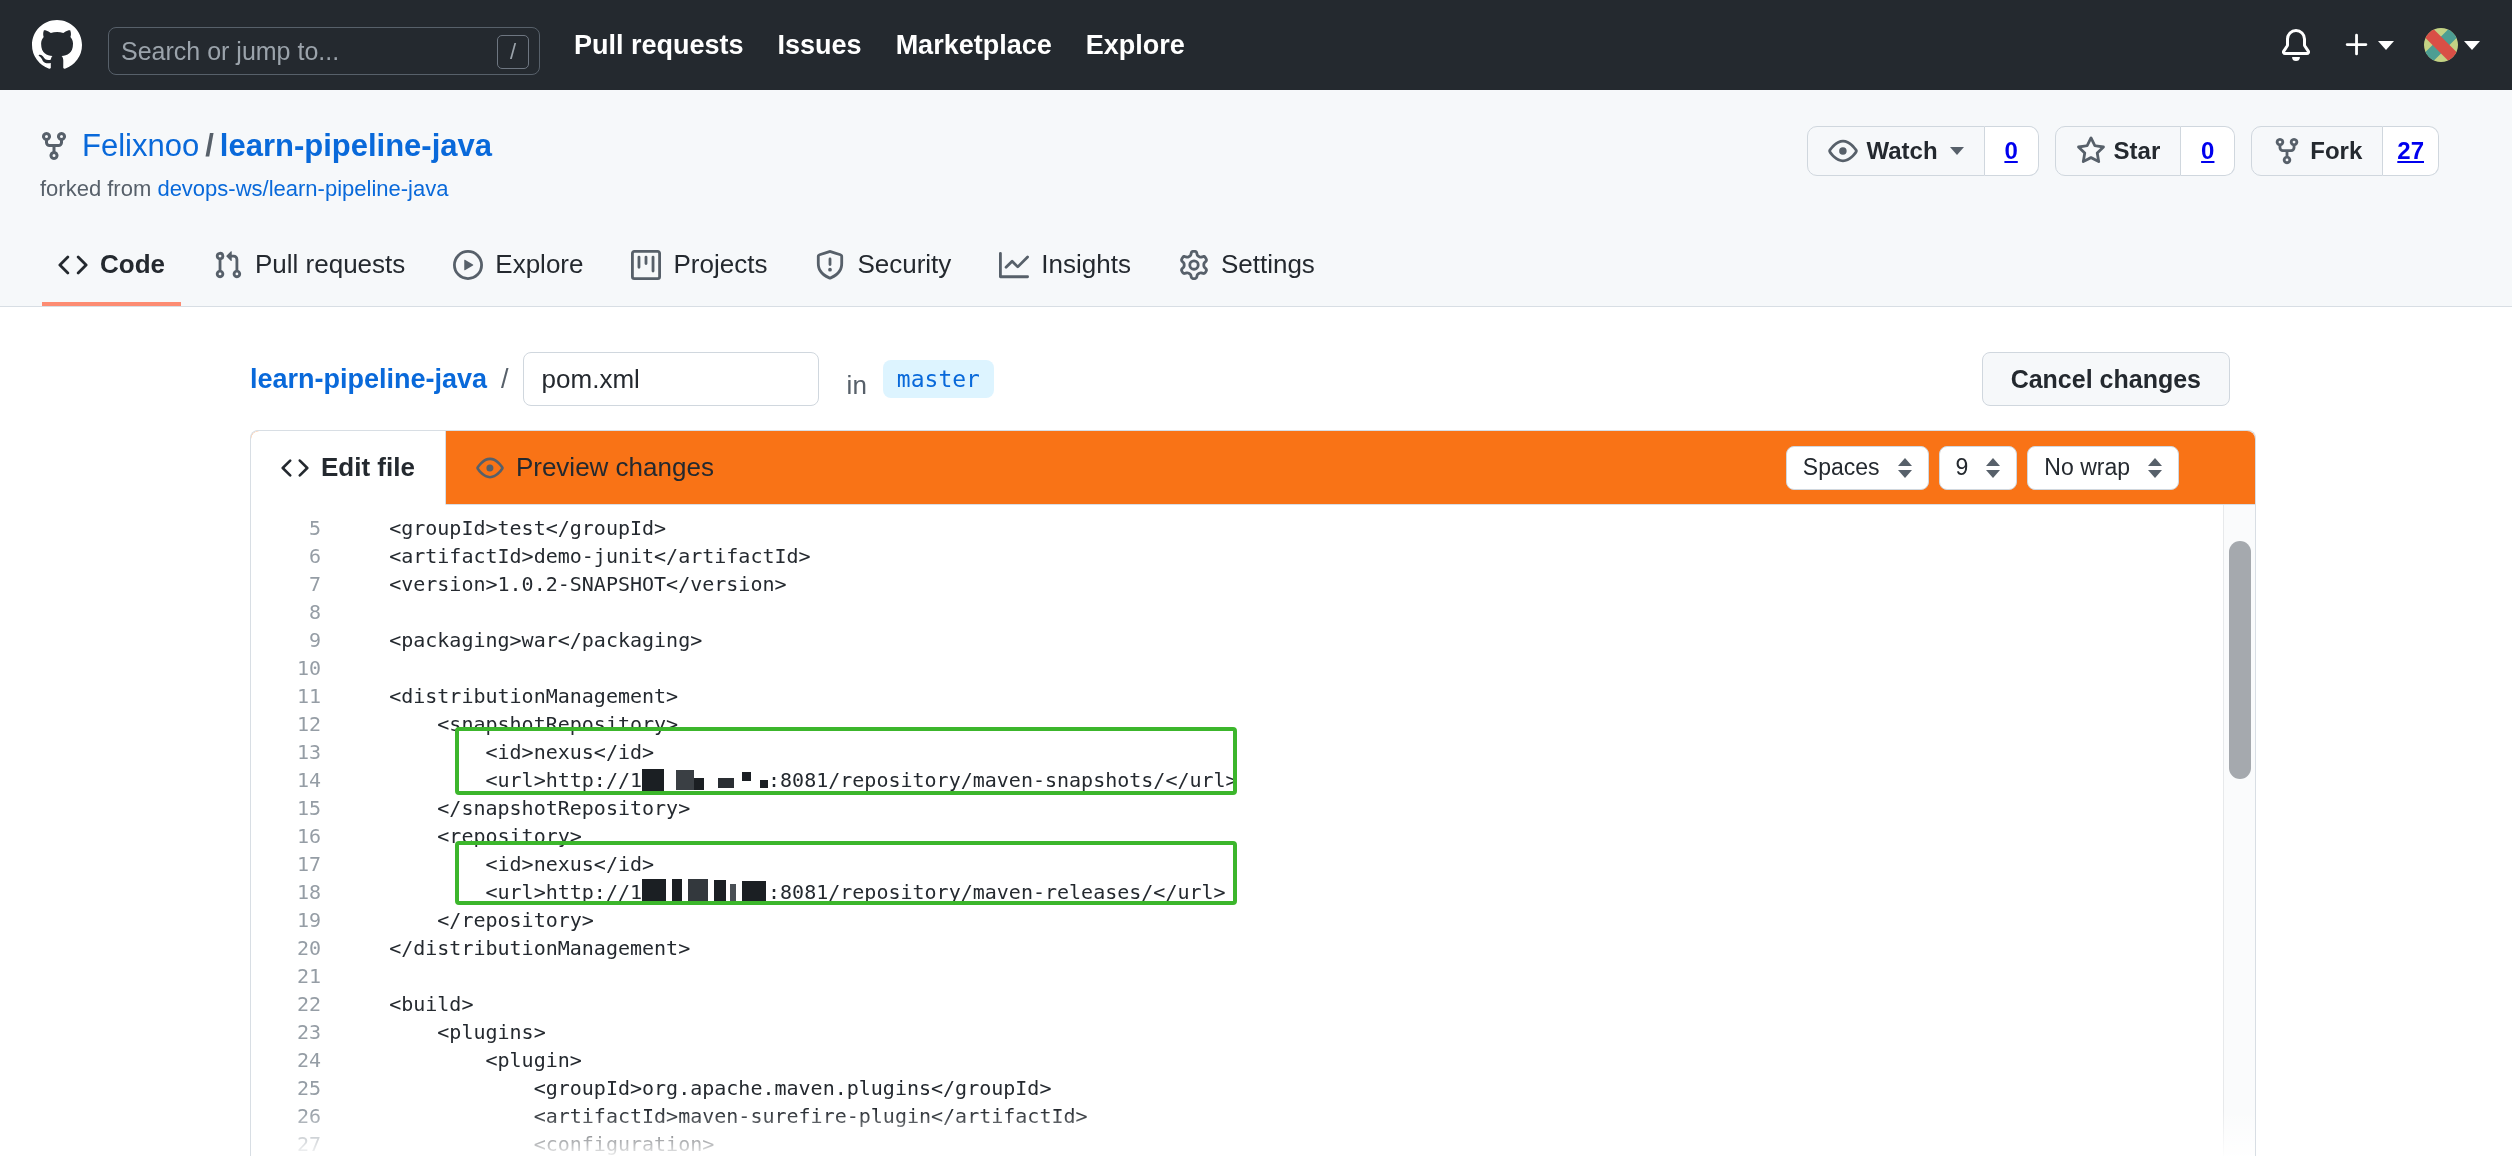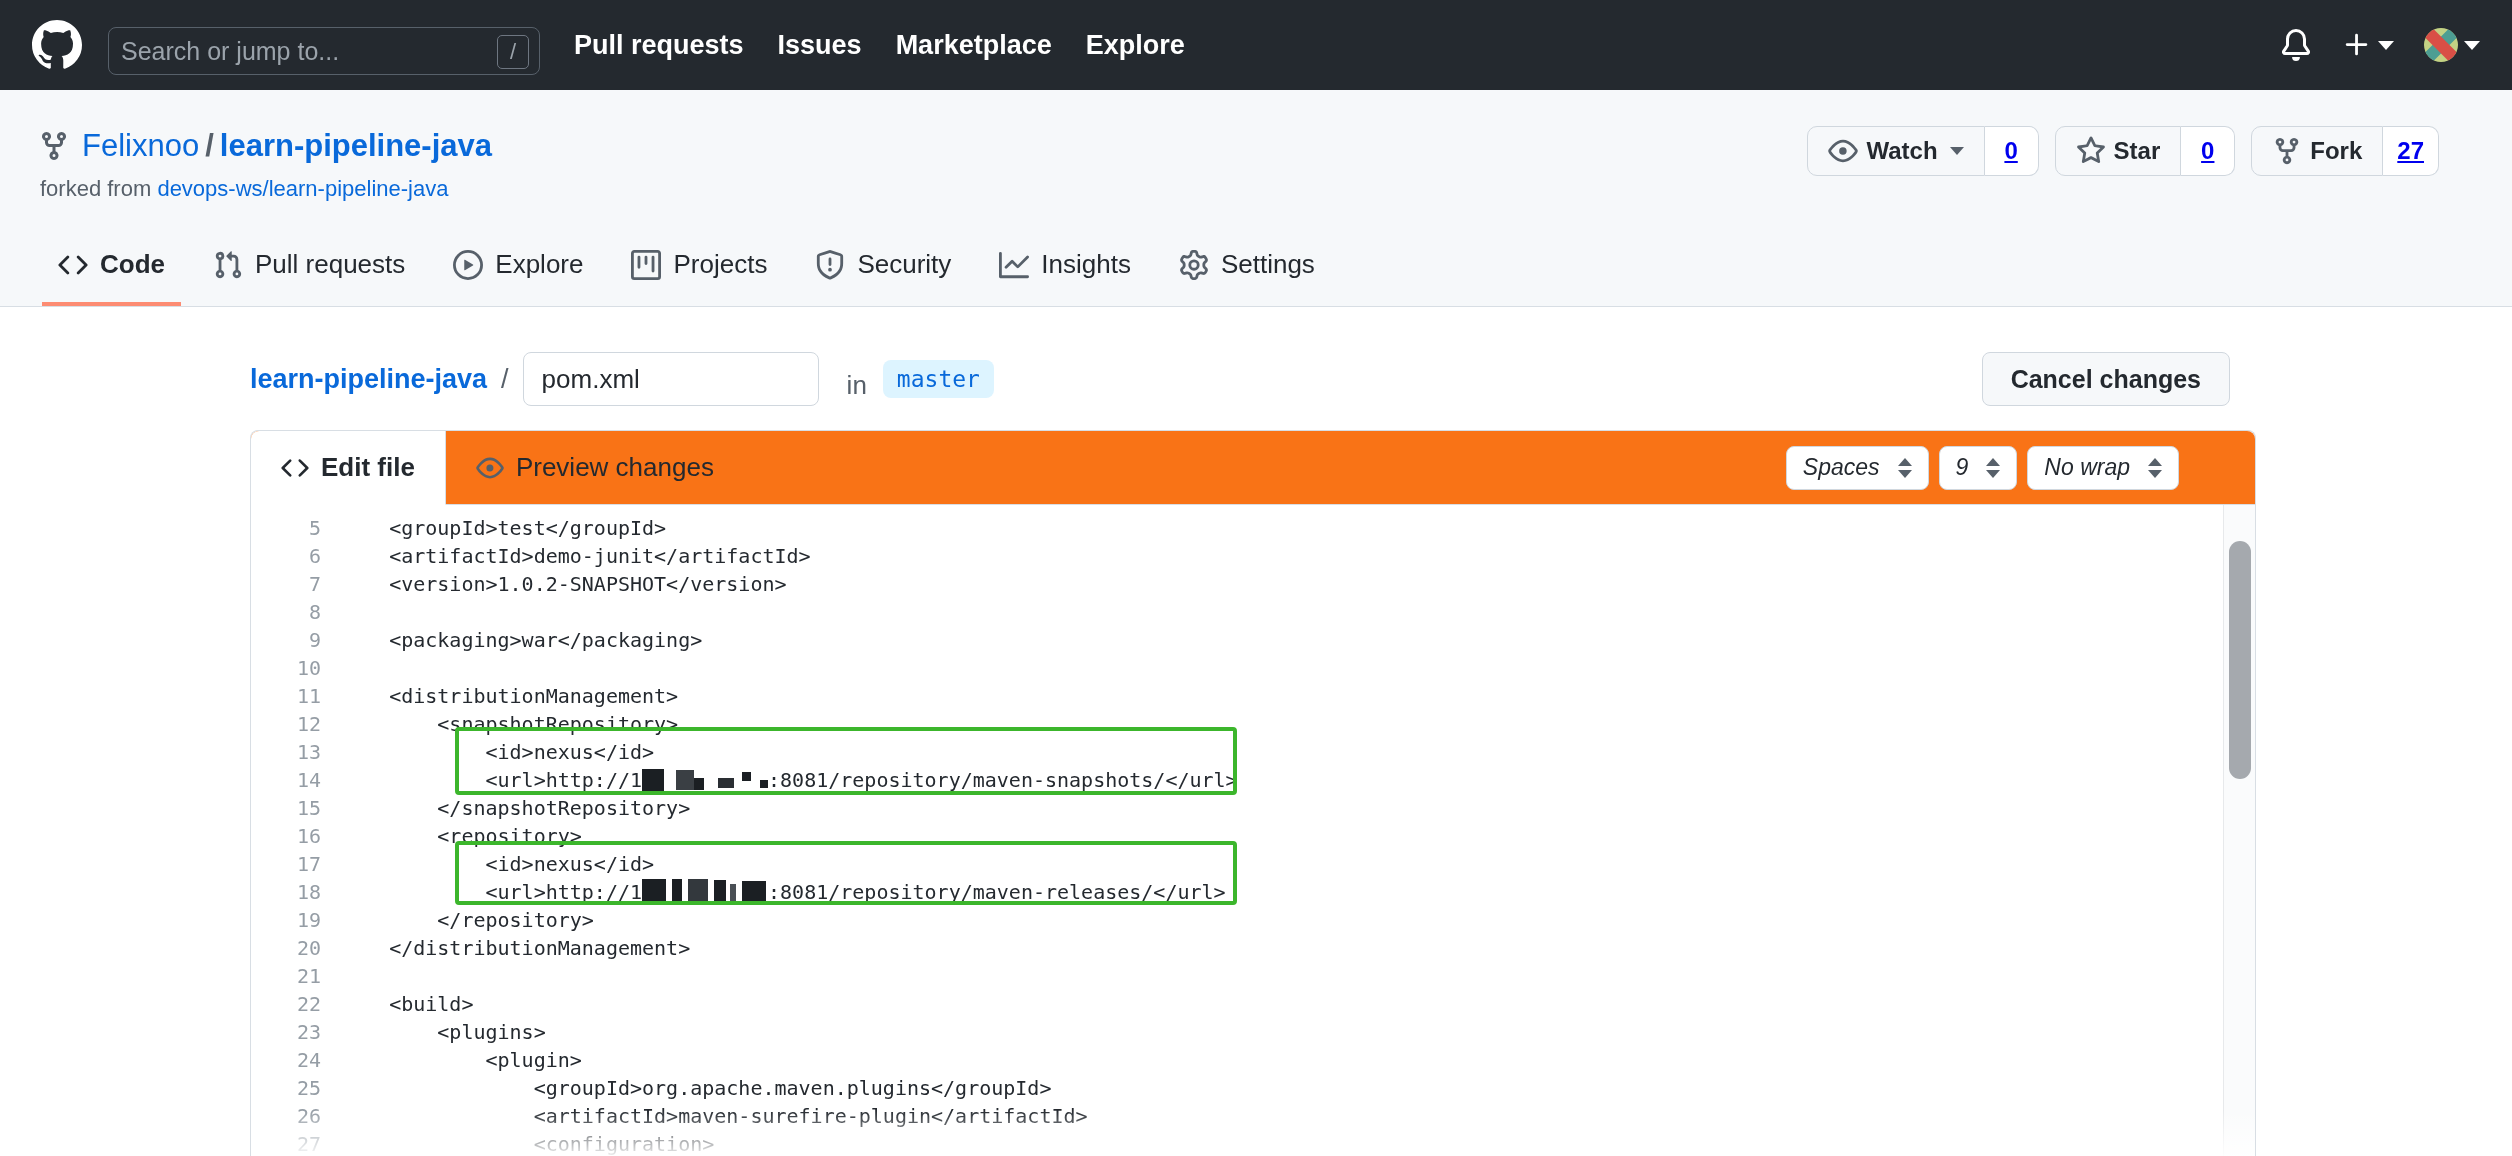--- a/index.html
+++ b/index.html
@@ -81,21 +81,21 @@
   .editor-hd { height:74px; background:#f97316; border-bottom:1px solid #d8dee4;
     border-radius:8px 8px 0 0; display:flex; align-items:stretch; }
   .etab { display:flex; align-items:center; gap:12px; padding:0 30px; font-size:26px; color:#24292f; }
   .etab .octi { color:#57606a; }
   .etab.active { background:#fff; font-weight:700; border-right:1px solid #d8dee4;
     border-top-left-radius:8px; margin-bottom:-1px; border-bottom:1px solid #fff; }
   .etab.active .octi { color:#24292f; }
   .editor-opts { margin-left:auto; display:flex; align-items:center; gap:10px; padding-right:76px; }
   .sel { height:44px; background:#fff; border:1px solid #d0d7de; border-radius:8px;
     display:flex; align-items:center; justify-content:space-between; padding:0 16px; gap:18px;
-    font-size:23px; color:#24292f;font-style:italic; }
+    font-size:23px; color:#24292f; }
   .upd { display:flex; flex-direction:column; gap:4px; }
   .upd .u { width:0; height:0; border-left:7px solid transparent; border-right:7px solid transparent;
     border-bottom:8px solid #57606a; }
   .upd .d { width:0; height:0; border-left:7px solid transparent; border-right:7px solid transparent;
     border-top:8px solid #57606a; }
 
   .code-area { position:absolute; left:1px; top:75px; width:1970px; padding-top:8px;
     font-family:"DejaVu Sans Mono",monospace; font-size:20px; line-height:28px; }
   .code-line { display:flex; height:28px; }
   .ln { width:69px; text-align:right; color:#959da5; flex:none; }

